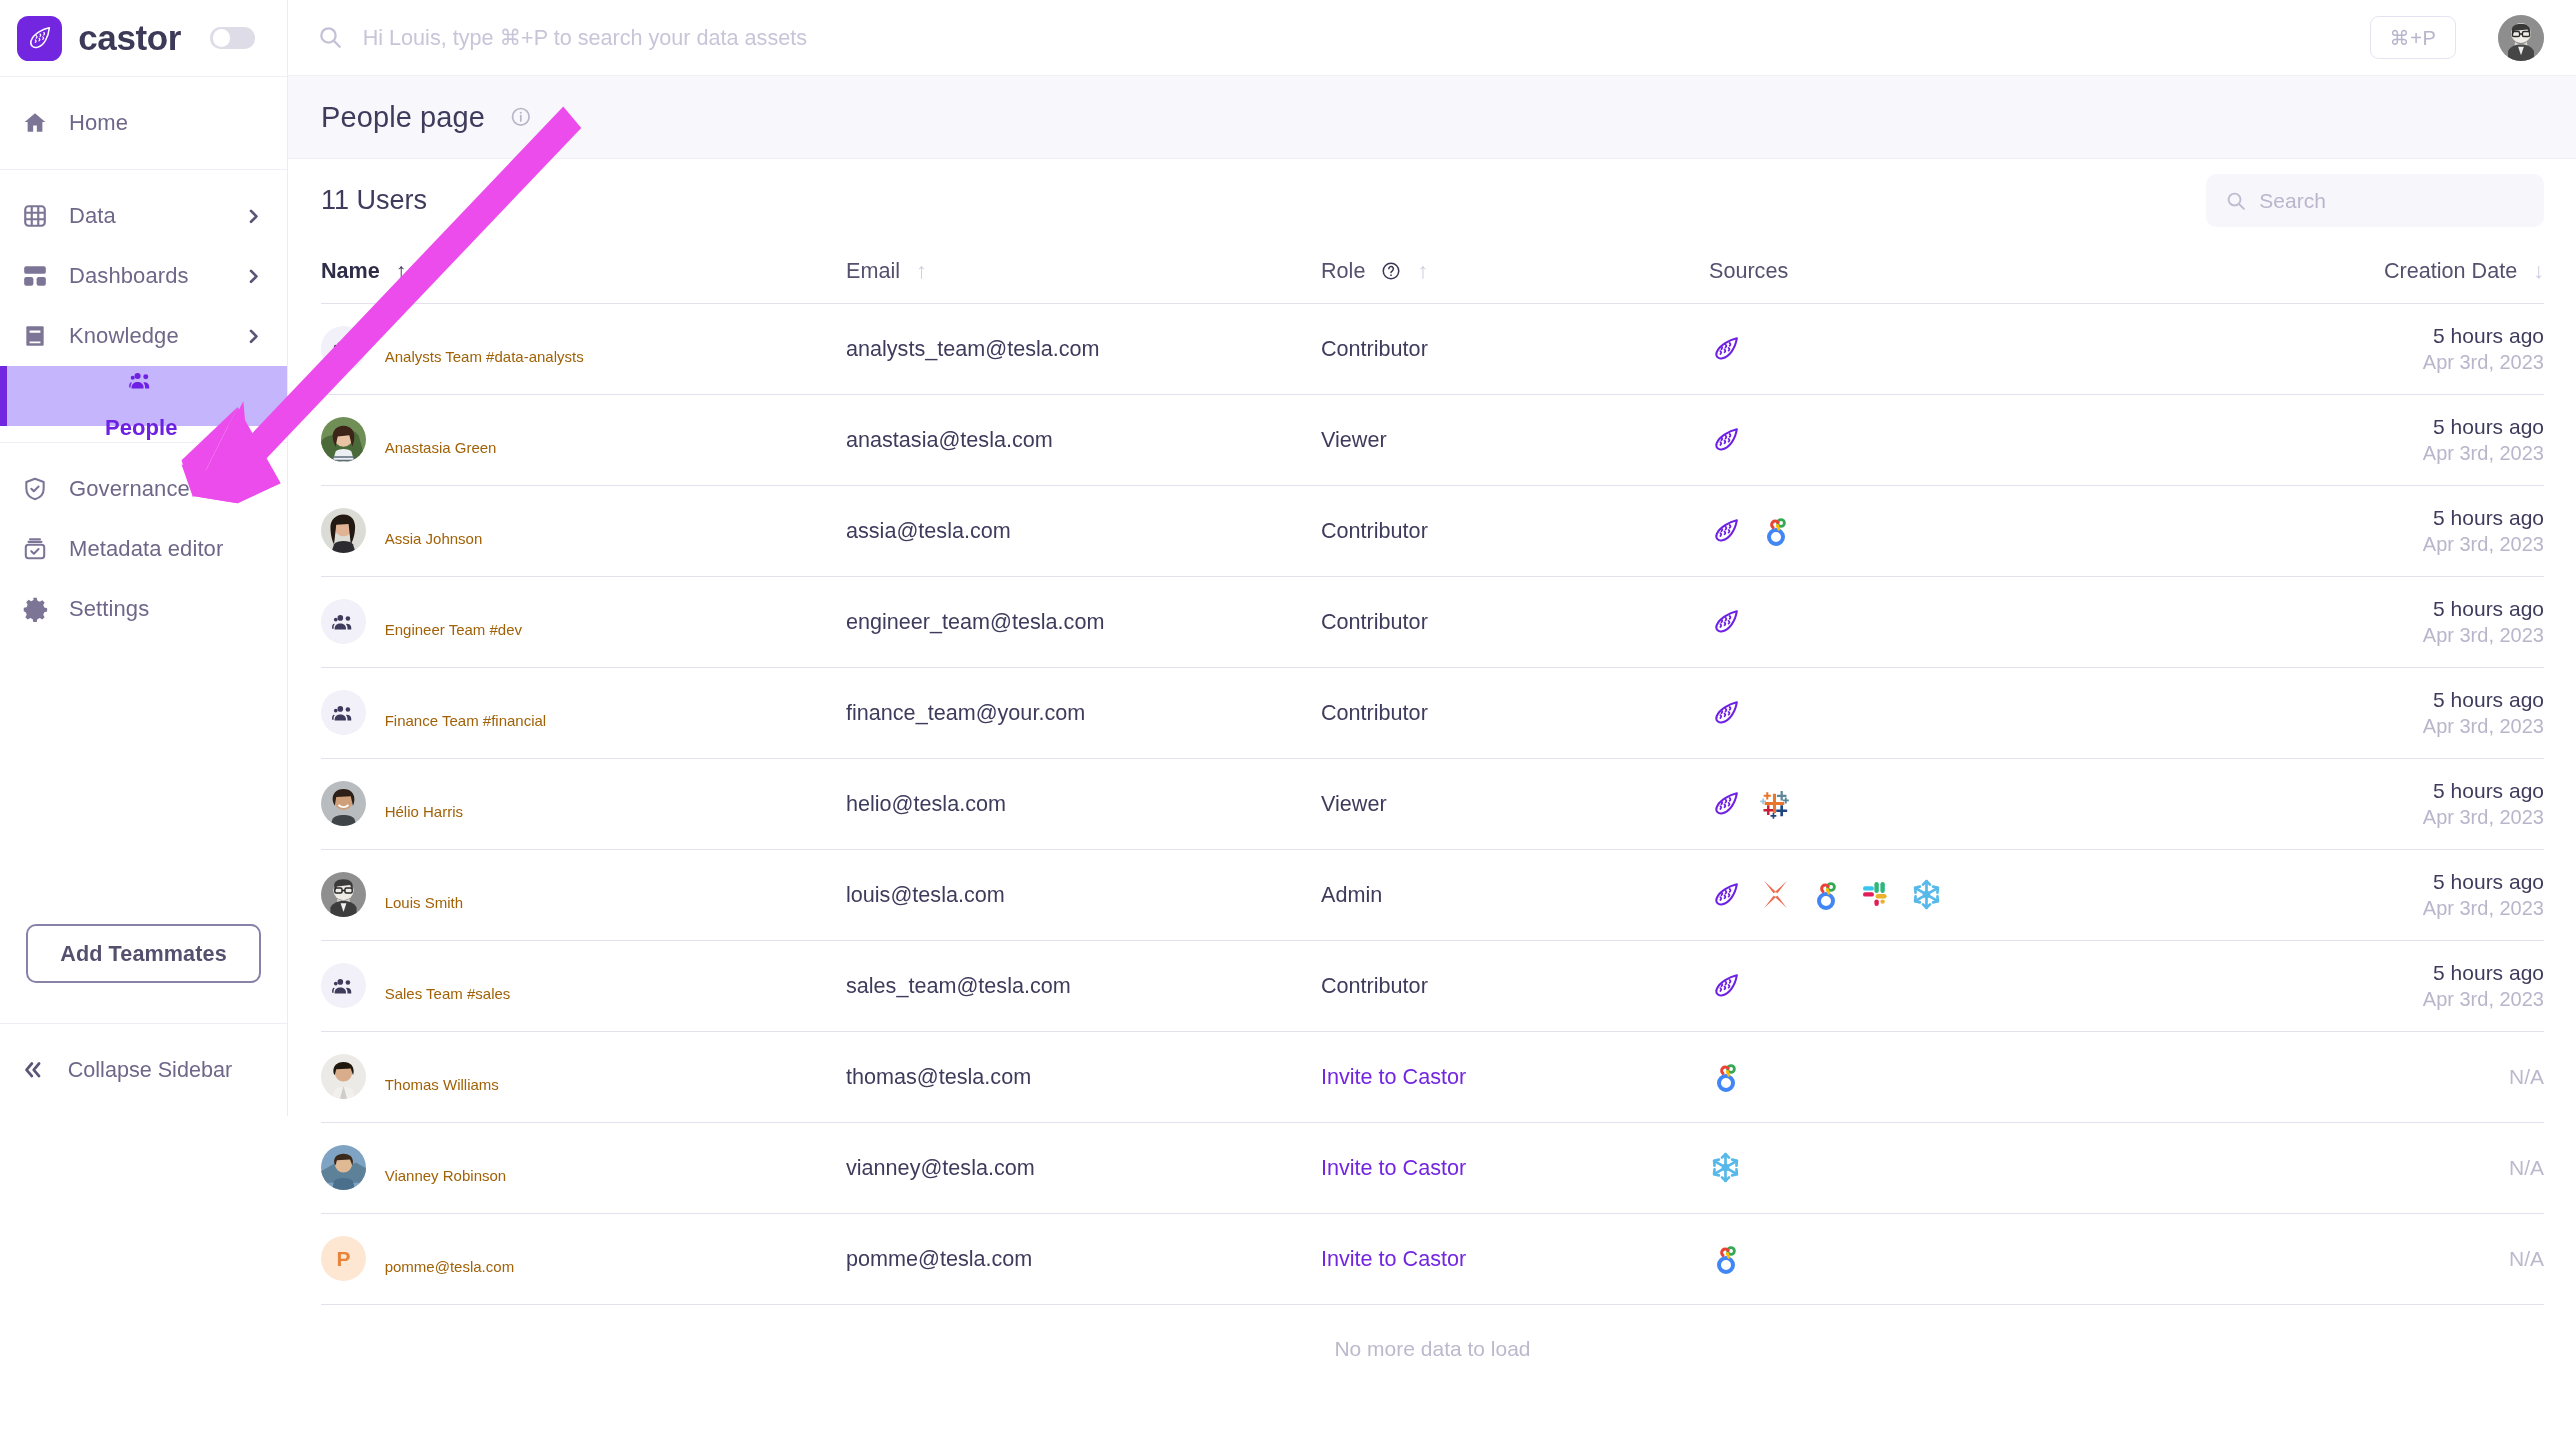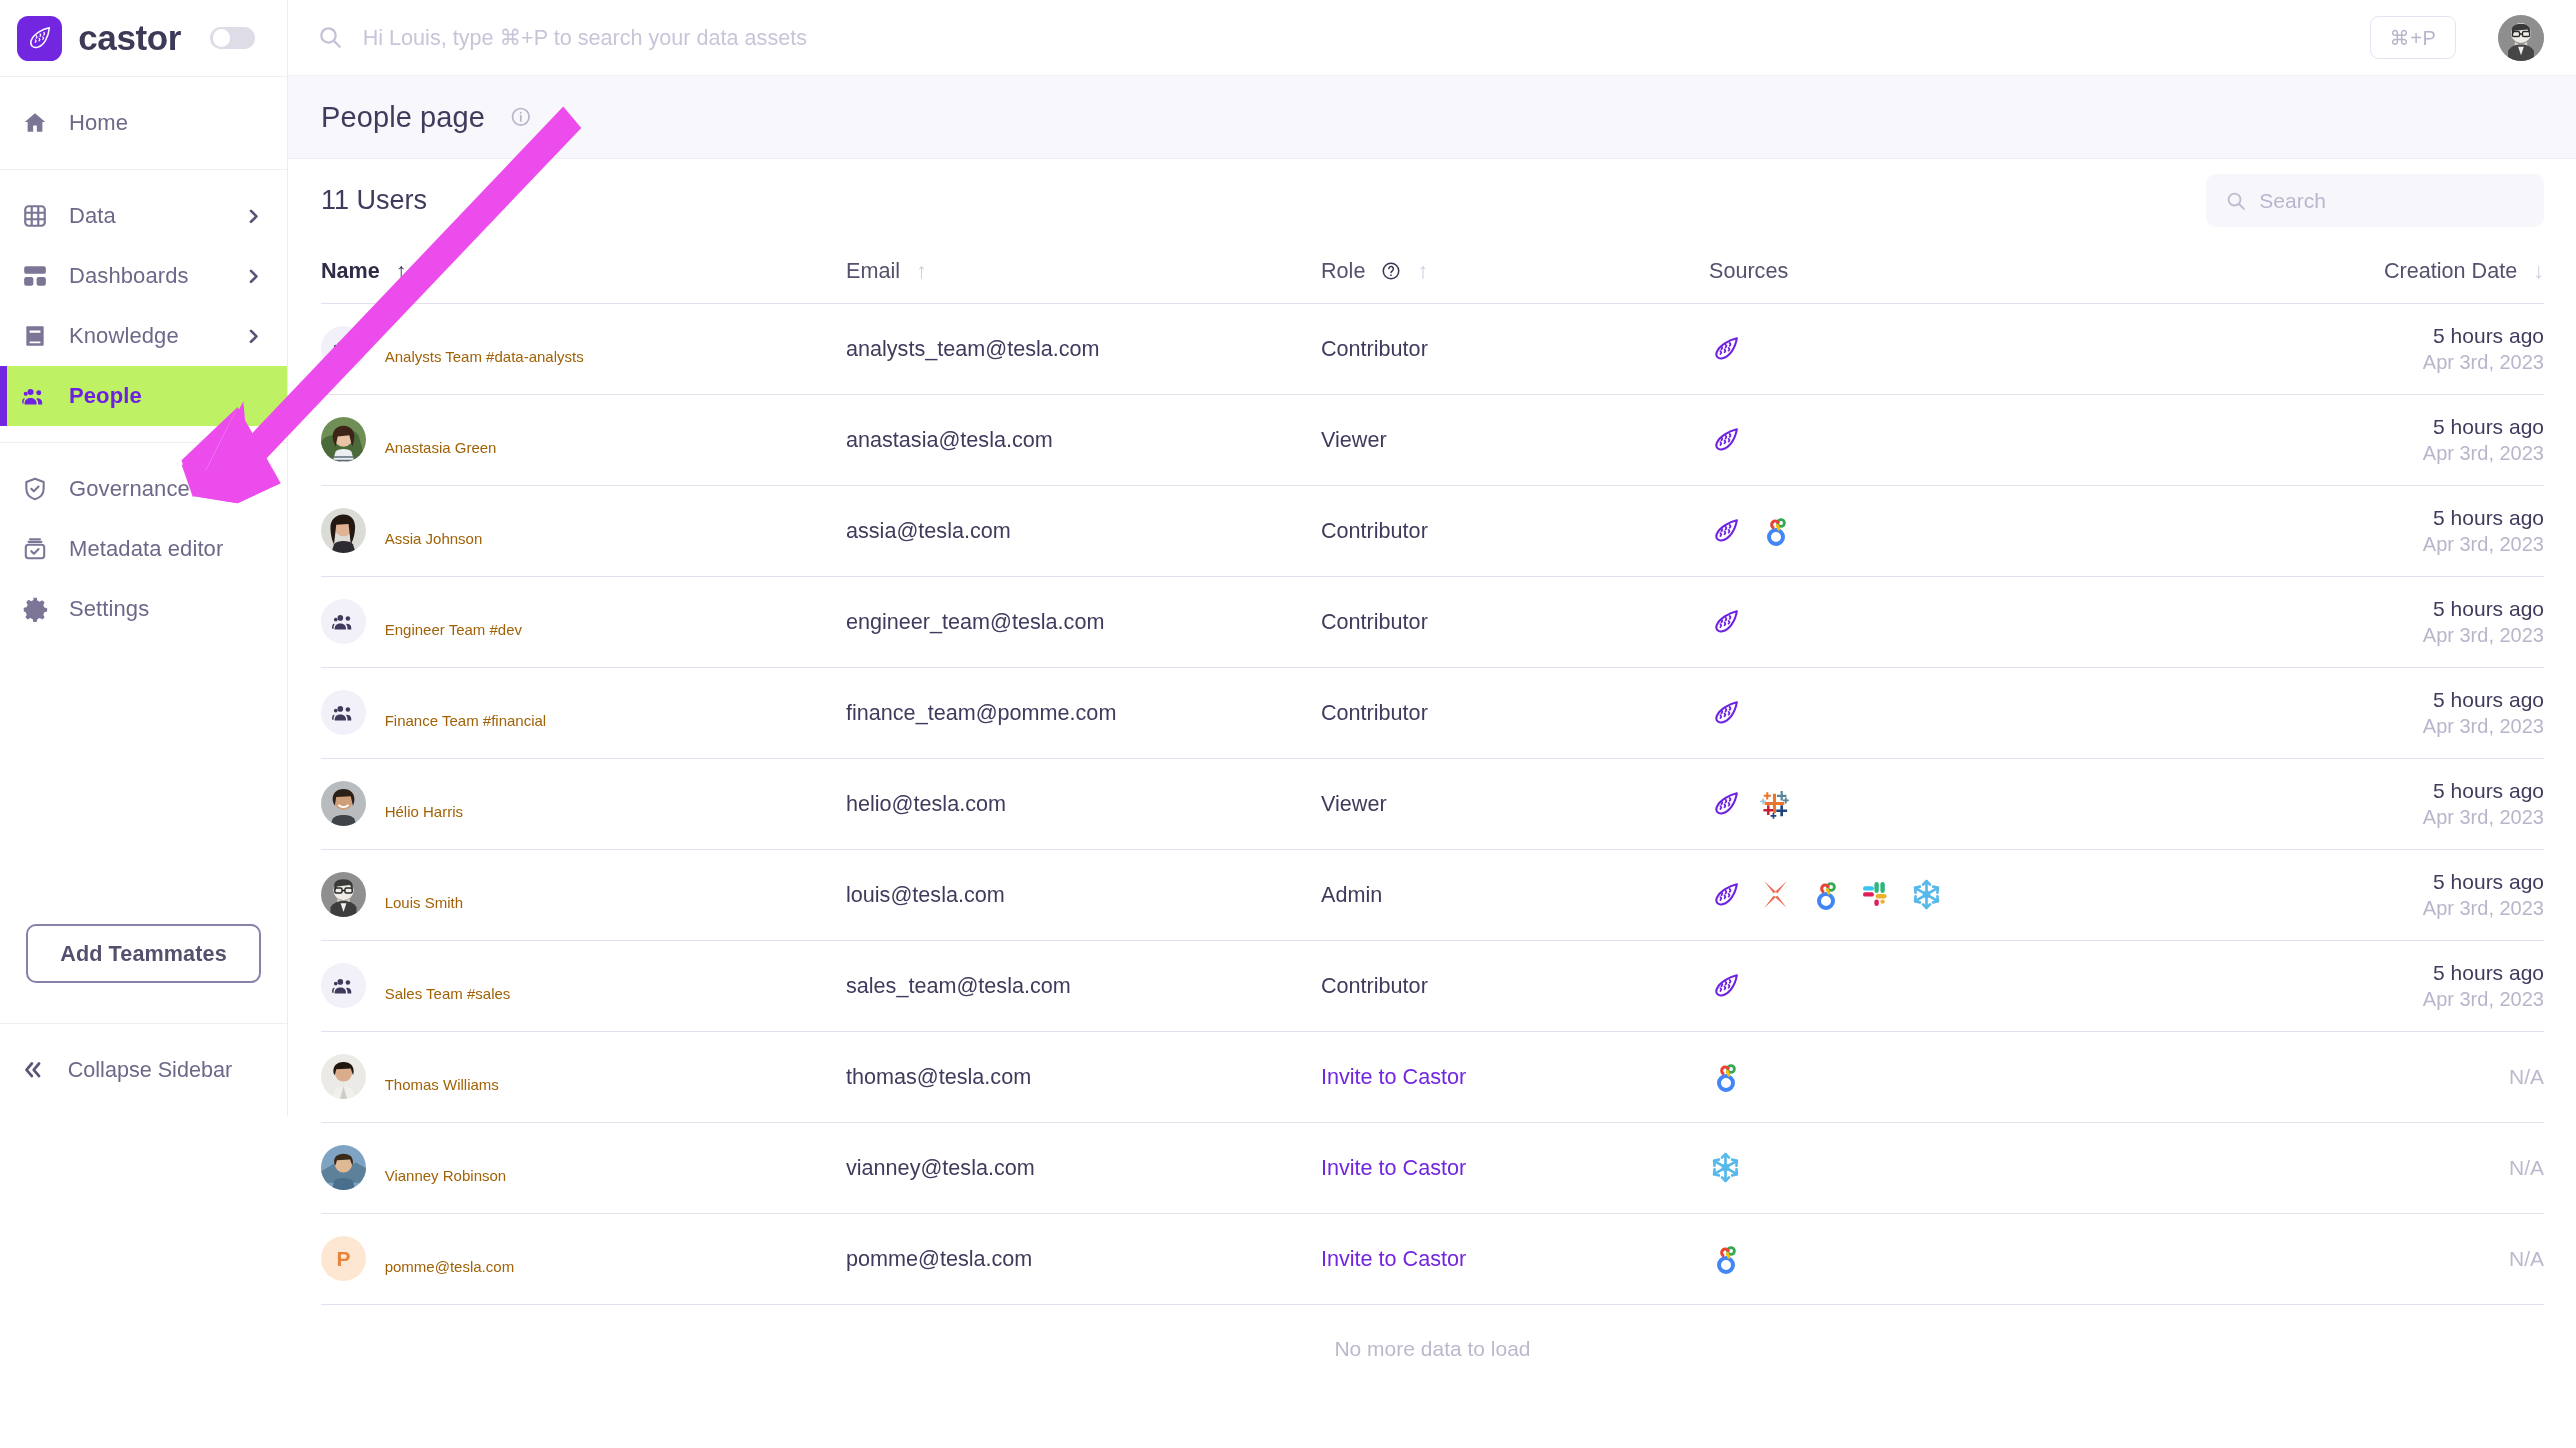--- a/index.html
+++ b/index.html
@@ -44,21 +44,21 @@
   .nav-section.first { border-top: 1.4px solid #f0eef5; }
   .nav-item {
     height: 60px; display: flex; align-items: center;
     padding: 0 24.5px 0 20px; gap: 20px; position: relative; cursor: pointer;
   }
   .nav-item .nav-ico { width: 29px; height: 29px; flex: 0 0 29px; display:flex; align-items:center; justify-content:center; }
   .nav-item .nav-label {
     font-size: 22px; color: #6f6789; flex: 1 1 auto; letter-spacing: 0.1px;
   }
   .nav-item .chev { width: 18.7px; height: 18.7px; flex: 0 0 18.7px; }
-  .nav-item.active { background: #bef264; }
+  .nav-item.active { background: #c4b5fd; flex-direction: column; }
   .nav-item.active::before {
     content: ""; position: absolute; left: 0; top: 0; bottom: 0; width: 6.5px; background: #7326e0;
   }
   .nav-item.active .nav-label { color: #6e20e3; font-weight: 700; }
 
   .sidebar-spacer { flex: 1 1 auto; }
   .add-teammates-wrap { padding: 0 0 40px 0; display: flex; justify-content: center; }
   .add-teammates {
     border: 2.2px solid #8a81a8; border-radius: 10px; background: #fff;
     padding: 14.4px 32px; font-size: 21.6px; font-weight: 700; color: #55506e;
@@ -550,21 +550,21 @@
                       <circle cx="15.6" cy="8.8" r="2.1"></circle>
                       <circle cx="4.4" cy="9.8" r="1.7"></circle>
                       <path d="M3.4 17.8c0-2.7 2.3-4.4 5.2-4.4s5.2 1.7 5.2 4.4v1.2H3.4z"></path>
                       <path d="M14.6 13.6c2.3 0 4.1 1.4 4.1 3.7v1.7h-3.5v-1.2c0-1.6-.6-3-1.5-3.9z"></path>
                       <path d="M2.5 13.7c-.9.6-1.4 1.6-1.5 2.8v1.7h1.4v-1.2c0-1.2.4-2.4 1.1-3.2z"></path>
                     </svg>
                   </span>
                   <span class="name-text">Finance Team #financial</span>
                 </div>
               </td>
-              <td><span class="email-text">finance_team@pomme.com</span></td>
+              <td><span class="email-text">finance_team@your.com</span></td>
               <td><span class="role-text">Contributor</span></td>
               <td>
                 <div class="sources">
                   <span class="src-ico">
                     <svg width="33" height="33" viewBox="0 0 32 32" fill="none">
                       <path d="M27 6 C20.5 7.5 10 12.5 7.5 19.5 C6 23.5 9 26.5 13 25.5 C19.5 24 25.5 16 27 6 Z" stroke="#6e20e3" stroke-width="2" fill="none" stroke-linejoin="round"></path>
                       <path d="M12 14 q1.7 1.4 0 2.7 M16 12.3 q1.7 1.4 0 2.7 M20 10.7 q1.7 1.4 0 2.7 M11 18.6 q1.7 1.4 0 2.7 M15 17 q1.7 1.4 0 2.7 M19 15.4 q1.7 1.4 0 2.7" stroke="#6e20e3" stroke-width="1.7" fill="none" stroke-linecap="round"></path>
                     </svg>
                   </span>
                 </div>

